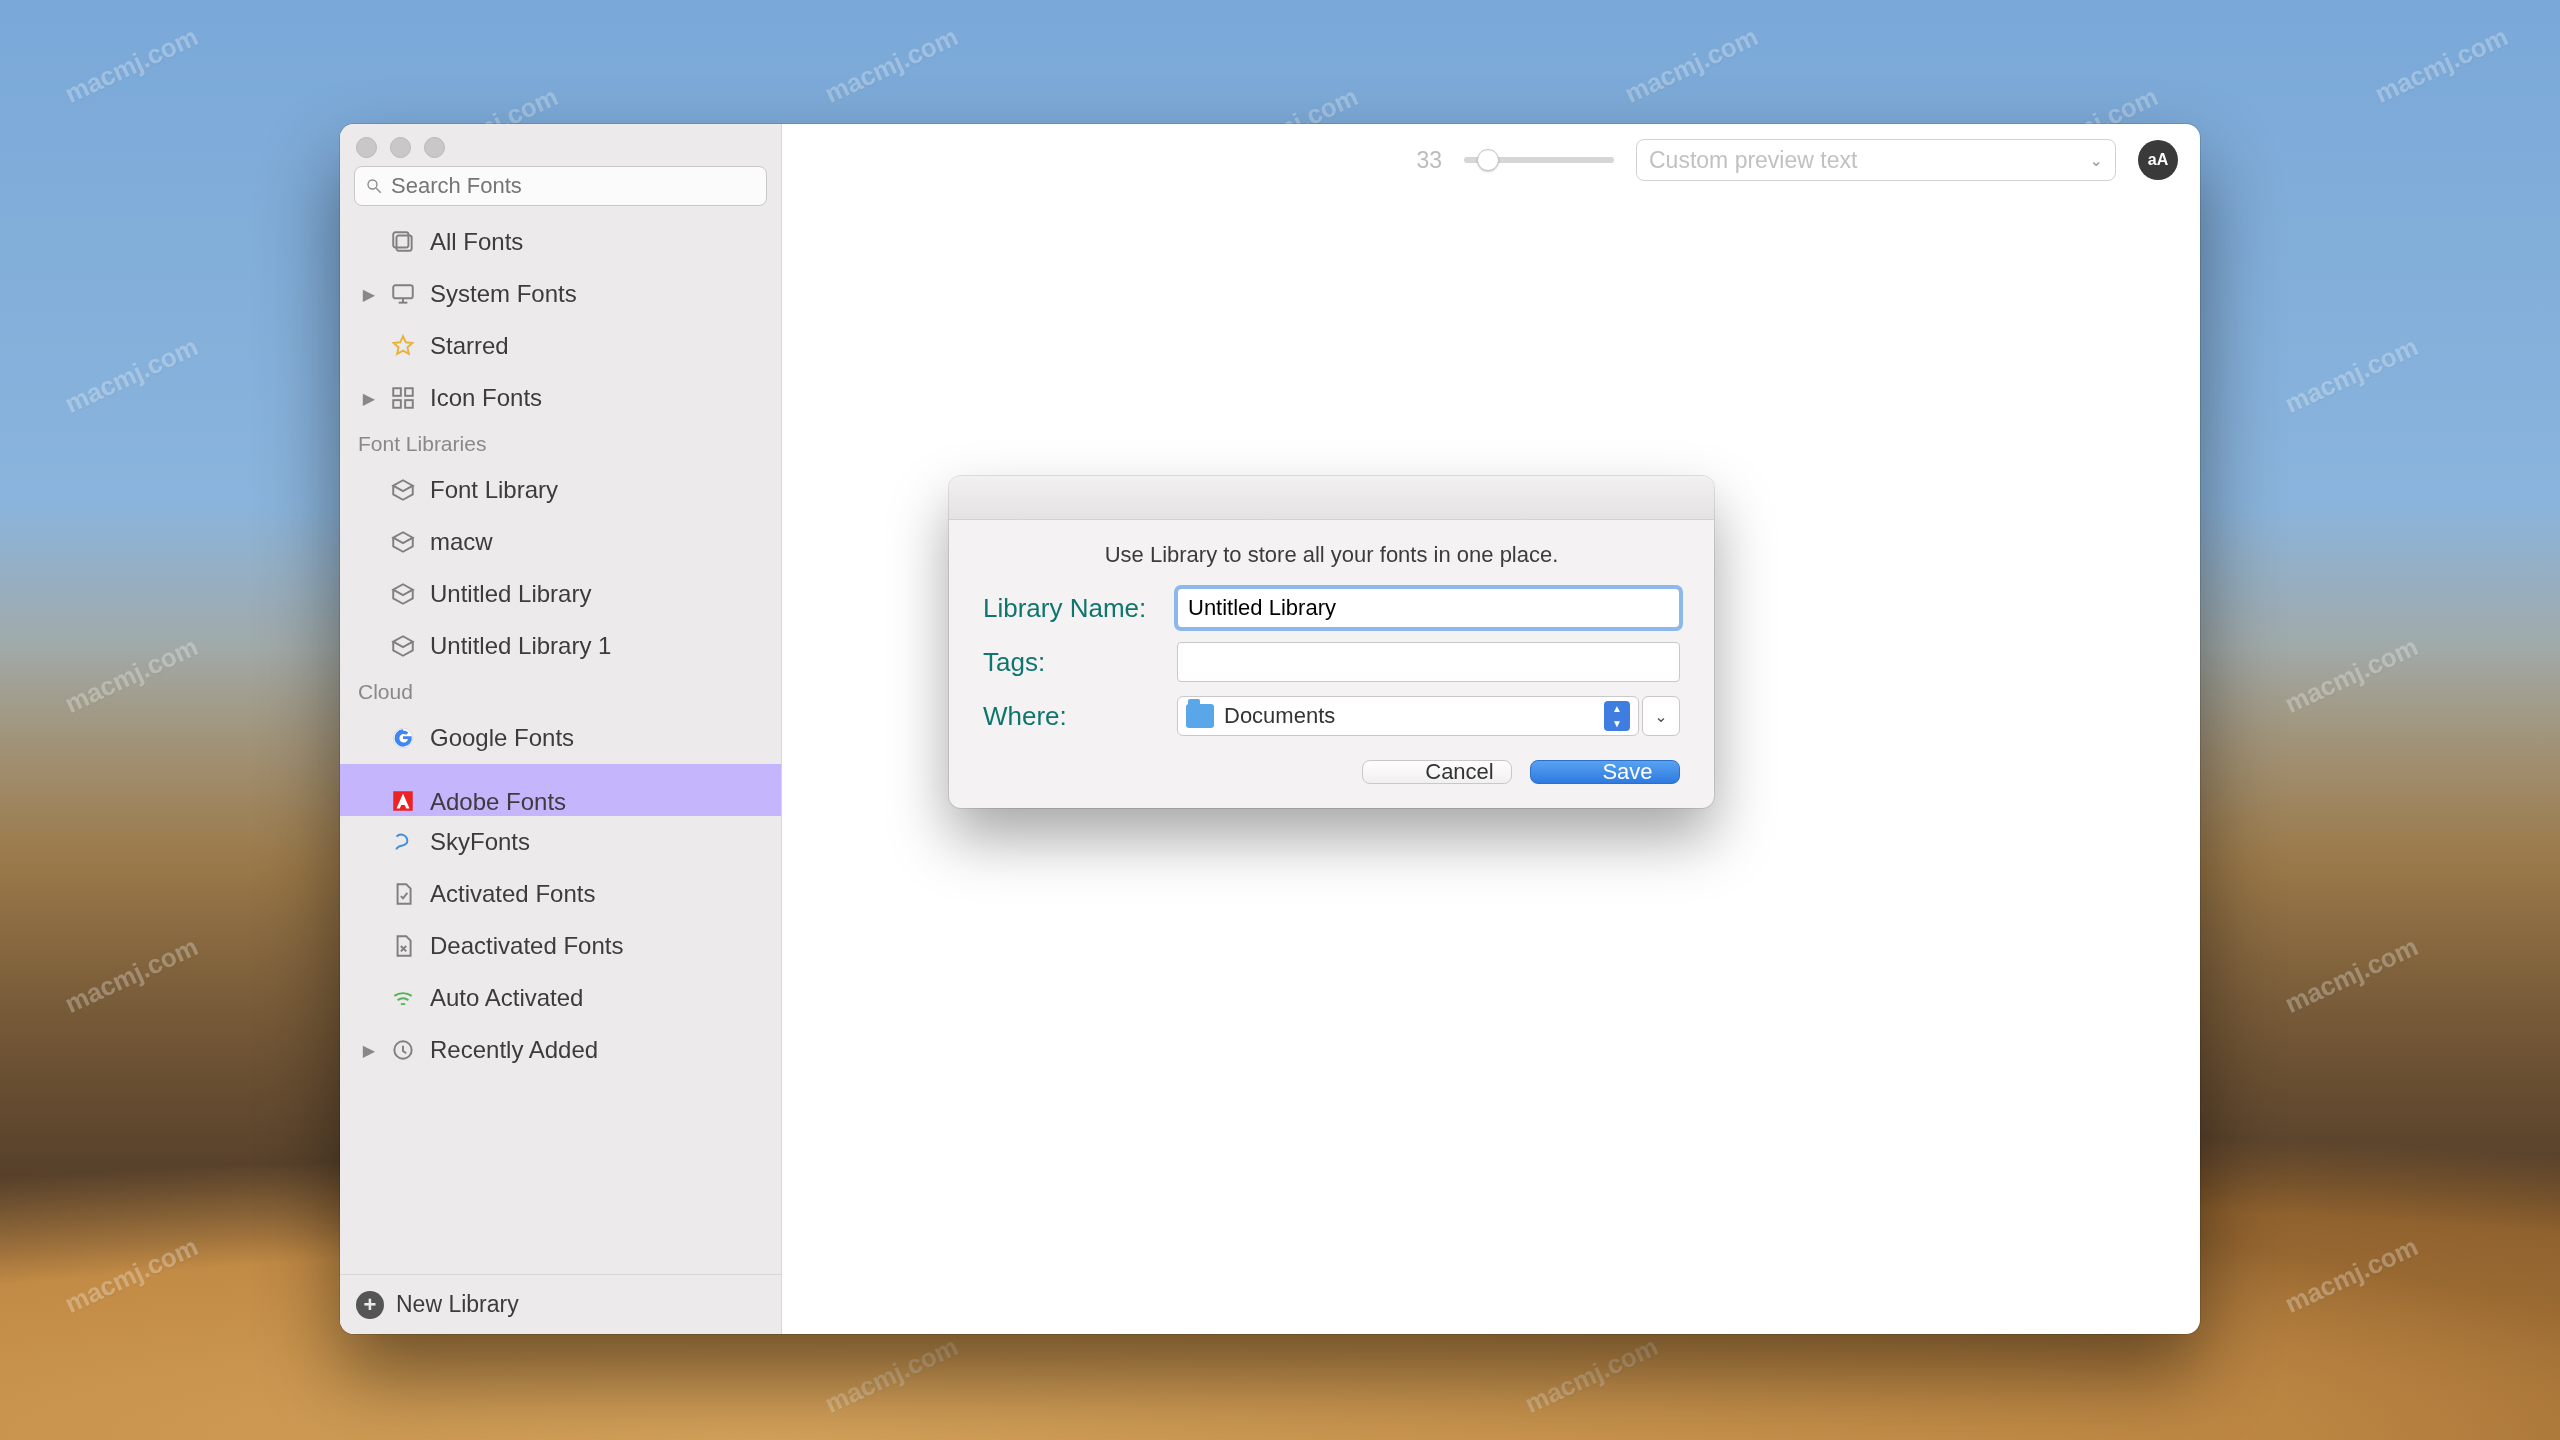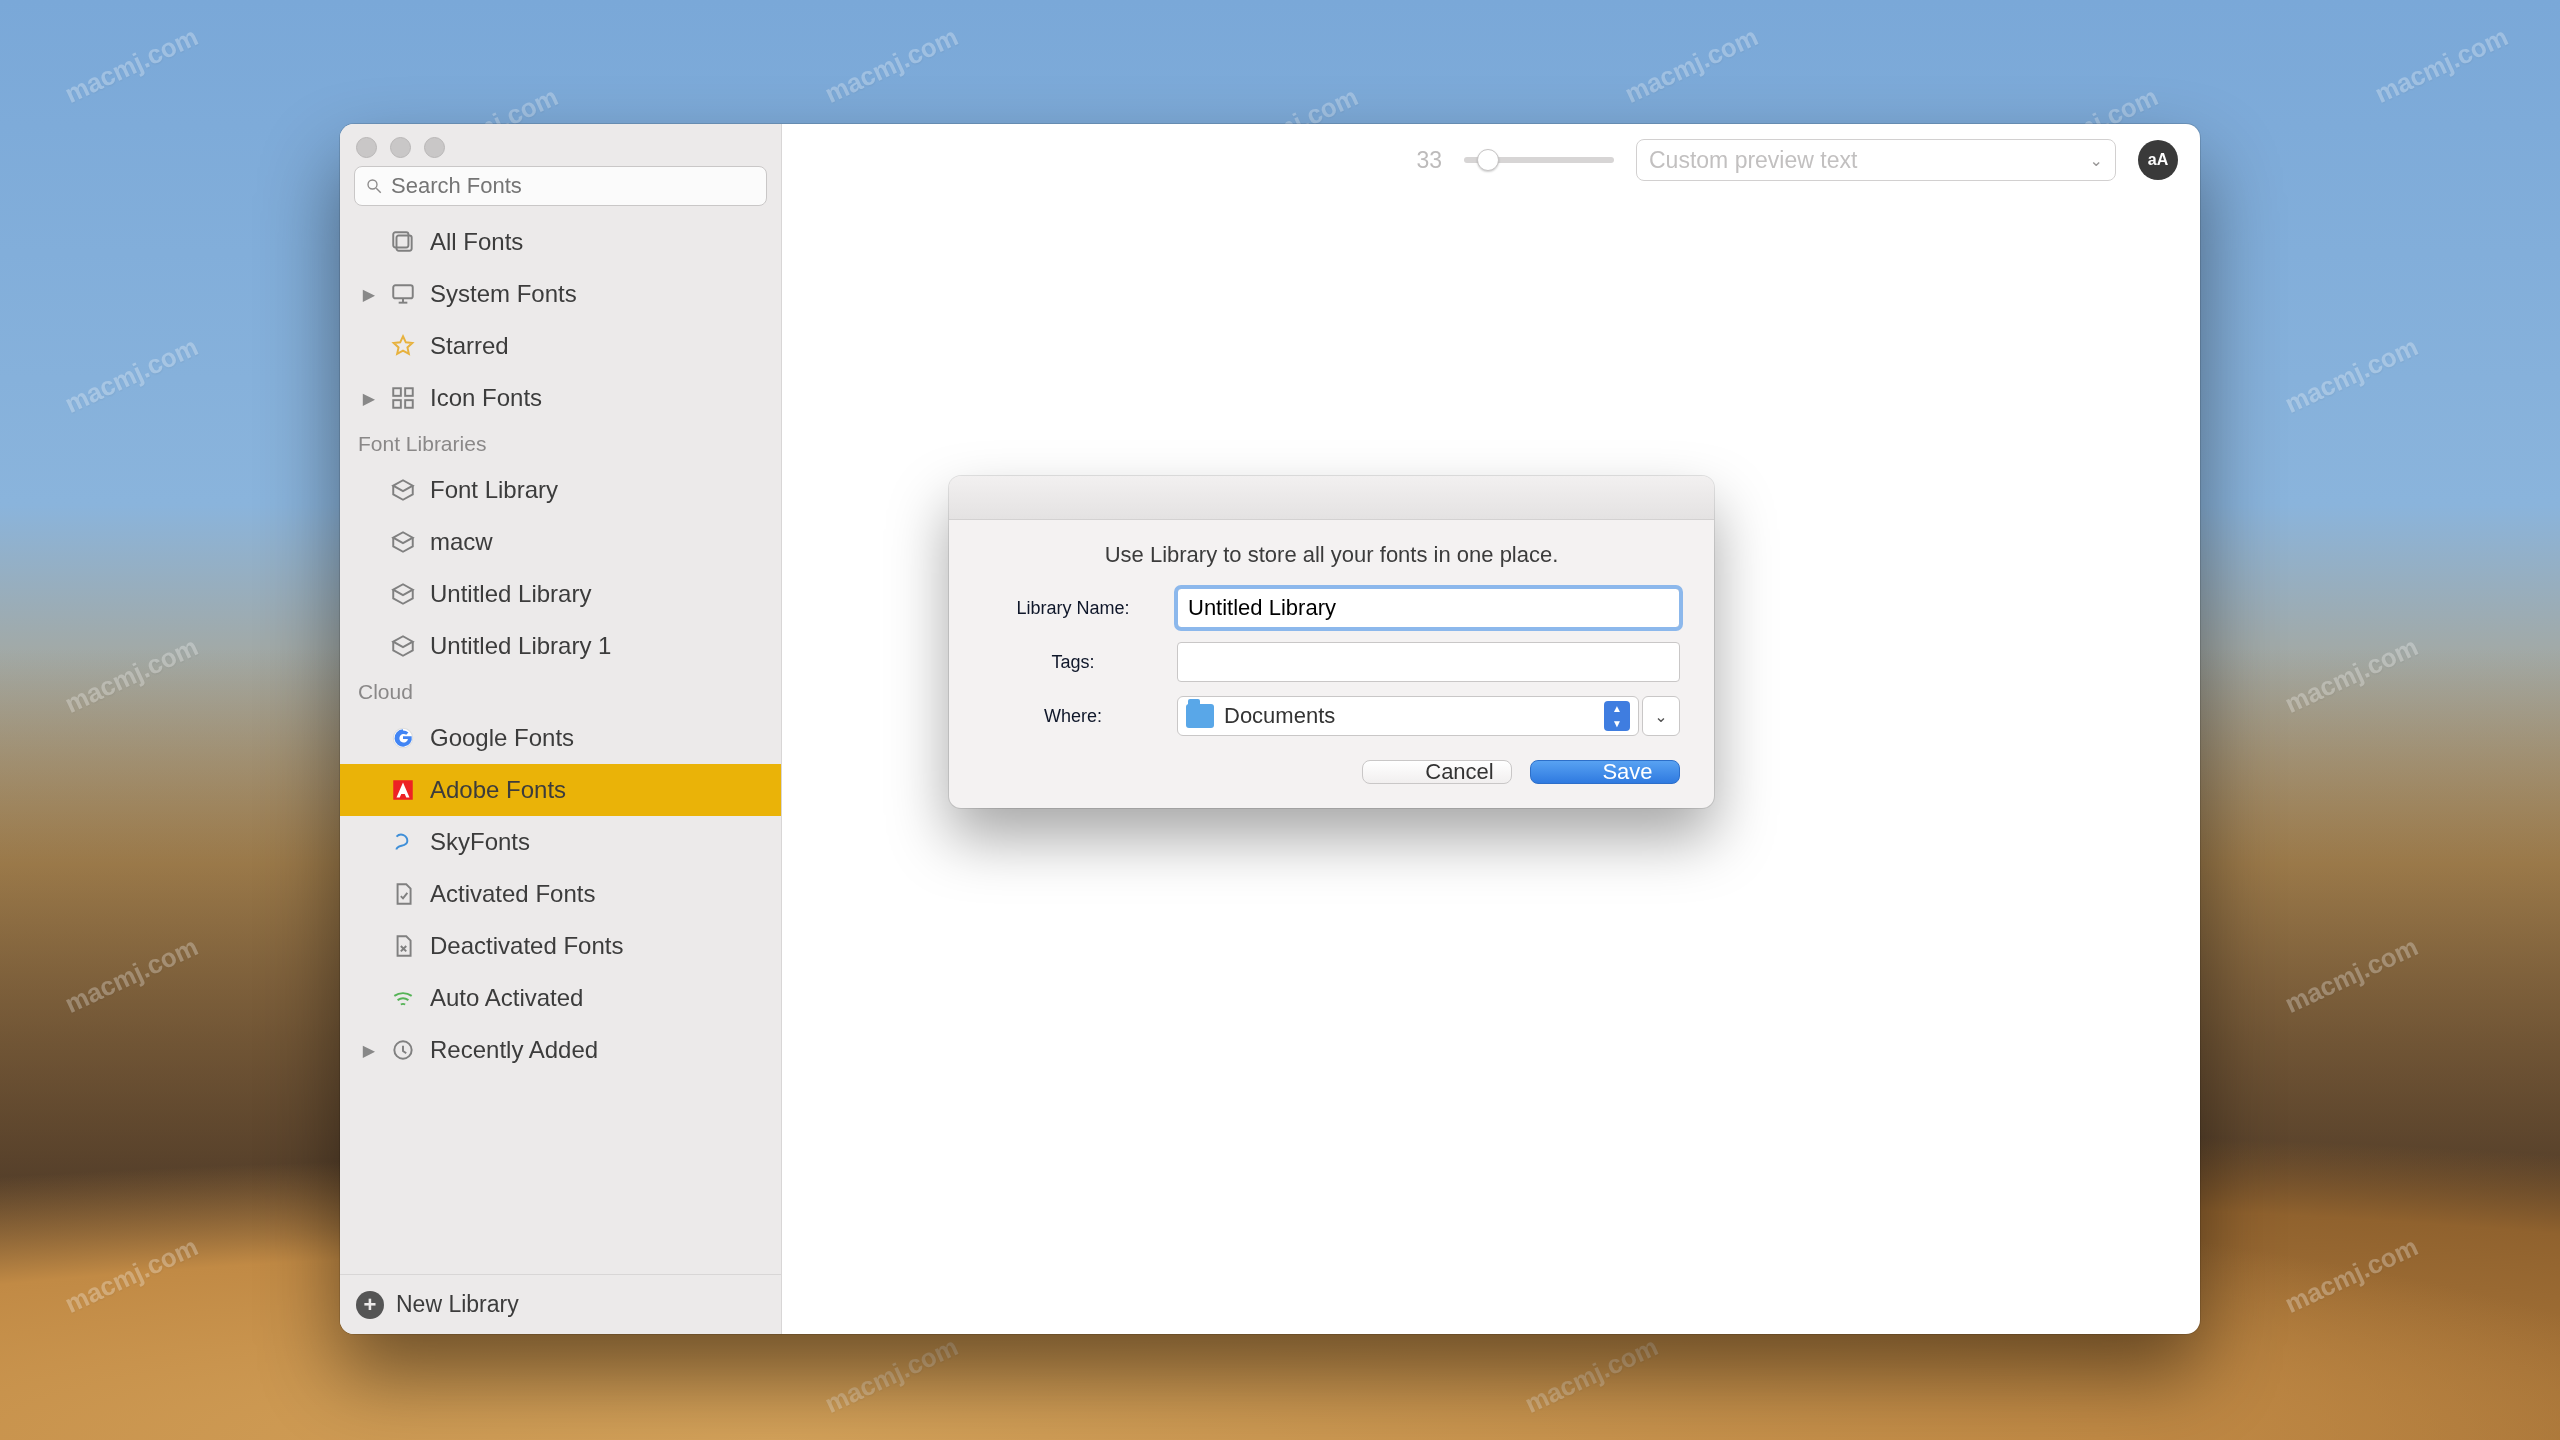--- a/index.html
+++ b/index.html
@@ -58,21 +58,21 @@
     flex:1; border:none; outline:none; background:transparent; font-size:22px; color:#555;
   }
   .search svg { width:18px; height:18px; fill:#8b8989; }
 
   .tree { flex:1; overflow:auto; padding-bottom:10px; }
   .row {
     display:flex; align-items:center; gap:12px;
     height:52px; padding: 0 14px 0 22px;
     font-size:24px; color:#3c3c3c; cursor:default;
   }
-  .row.selected { background:#eab308; }
+  .row.selected { background:#c4b5fd;align-items:flex-end; }
   .row .ic { width:30px; height:30px; display:flex; align-items:center; justify-content:center; color:#808080; }
   .row .ic svg { width:26px; height:26px; }
   .row .label { flex:1; white-space:nowrap; overflow:hidden; text-overflow:ellipsis; }
   .row .disc { width:14px; display:flex; justify-content:center; color:#888; font-size:16px; }
 
   .section-label {
     height:40px; display:flex; align-items:center;
     padding: 0 18px; font-size:21px; color:#8a8888;
   }
 
@@ -112,21 +112,21 @@
   .modal {
     position:absolute; left:949px; top:476px; width:765px;
     background:#f4f2f2; border-radius:12px;
     box-shadow: 0 30px 60px rgba(0,0,0,.35), 0 0 0 1px rgba(0,0,0,.1);
     overflow:hidden;
   }
   .modal-header { height:44px; background:linear-gradient(#f2f0f0,#e4e2e2); border-bottom:1px solid #d3d1d1; }
   .modal-body { padding:22px 34px 24px; }
   .modal-msg { text-align:center; font-size:22px; color:#3c3c3c; margin-bottom:20px; }
   .form-row { display:flex; align-items:center; gap:14px; margin-bottom:14px; }
-  .form-row label { width:180px; text-align:center; font-size:18px; color:#0f172a; }
+  .form-row label { width:180px; text-align:left; font-size:26px; color:#0f766e; }
   .txt {
     flex:1; height:40px; border:1px solid #c9c7c7; border-radius:4px; padding:0 10px;
     font-size:22px; background:#fff;
   }
   .txt.focused { outline:4px solid #8cb8ec; outline-offset:-1px; }
   .where-wrap { display:flex; align-items:center; gap:3px; flex:1; }
   .where-select {
     flex:1; height:40px; border:1px solid #c9c7c7; border-radius:6px; background:#fff;
     display:flex; align-items:center; padding:0 8px; gap:10px;
   }

